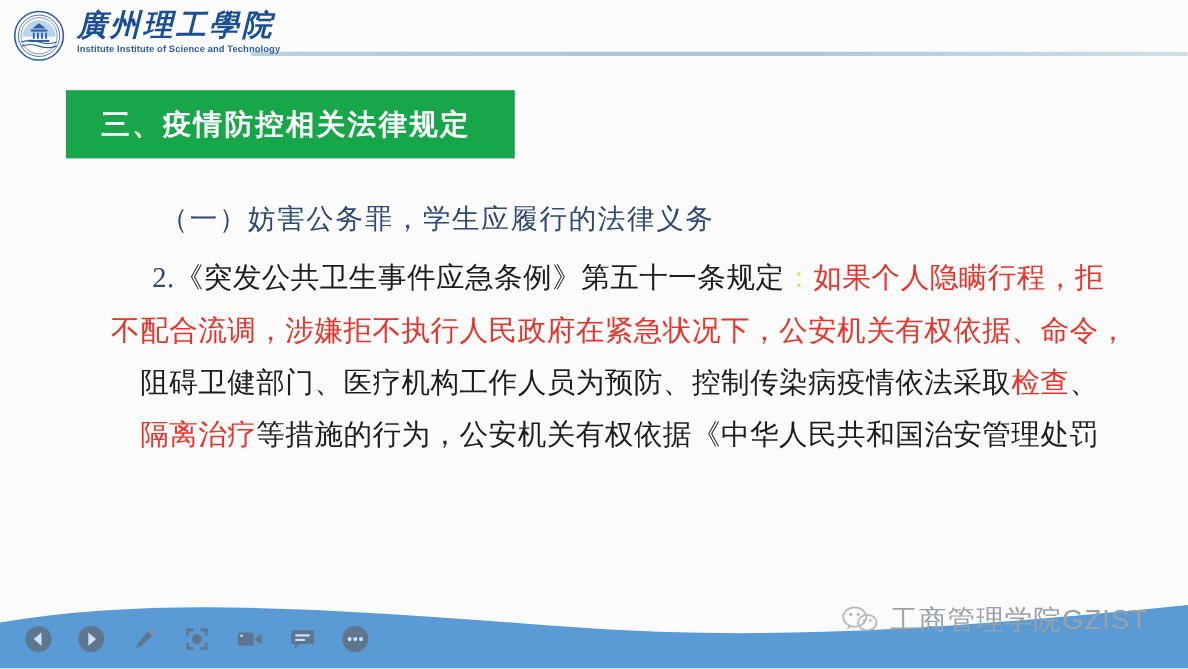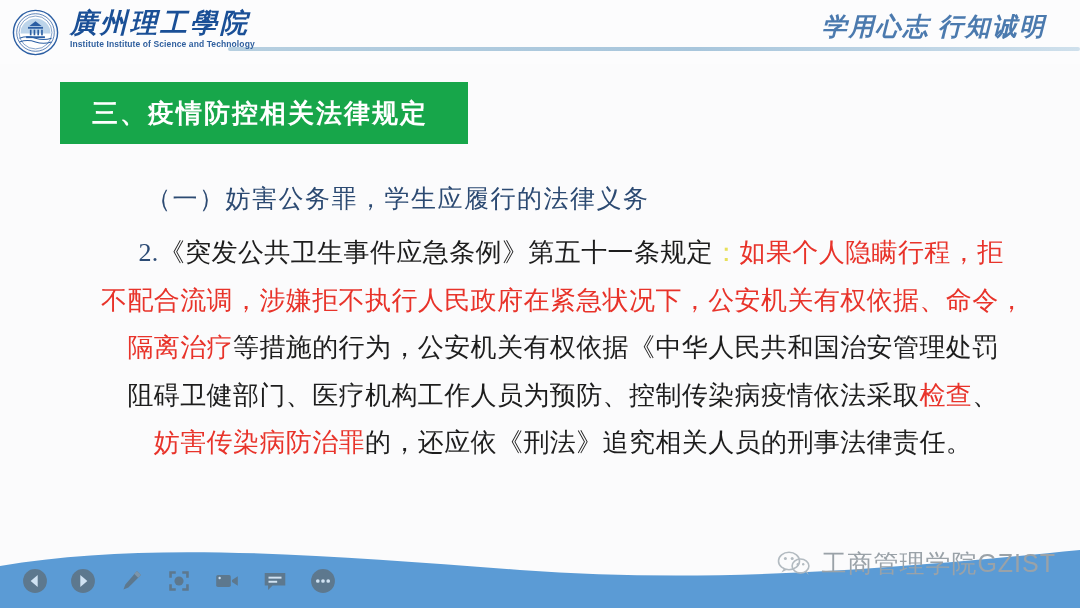--- a/index.html
+++ b/index.html
@@ -175,21 +175,21 @@
     display: flex;
     align-items: center;
     justify-content: center;
     opacity: 0.72;
   }
 
   
   .watermark {
     position: absolute;
     bottom: 28px;
-    right: 24px;
+    right: 36px;
     display: flex;
     align-items: center;
     gap: 10px;
   }
   .wm-text {
     font-family: "Liberation Sans", "DejaVu Sans", sans-serif;
     font-size: 25px;
     color: #9aa2a8;
     letter-spacing: 1px;
     white-space: nowrap;
@@ -220,35 +220,33 @@
         <rect x="30" y="58" width="40" height="4" fill="#2b5ea3"></rect>
         <path d="M16 62 Q33 56 50 62 Q67 68 84 62" fill="none" stroke="#2b5ea3" stroke-width="2.2"></path>
         <path d="M16 70 Q33 64 50 70 Q67 76 84 70" fill="none" stroke="#2b5ea3" stroke-width="2.2"></path>
       </svg>
       <div class="logo-text">
         <div class="logo-cn">廣州理工學院</div>
         <div class="logo-en">Institute Institute of Science and Technology</div>
       </div>
     </div>
 
-    <div class="slogan">学用心志 行知诚明</div>
   </div>
 
   <div class="banner">
     <div class="banner-text">三、疫情防控相关法律规定</div>
   </div>
 
   <div class="subtitle">（一）妨害公务罪，学生应履行的法律义务</div>
 
   <div class="body-block" id="body-block">
       <div class="body-line indent"><span class="num-2">2.</span><span class="seg-black">《突发公共卫生事件应急条例》第五十一条规定</span><span class="seg-colon">：</span><span class="seg-red">如果个人隐瞒行程，拒</span></div>
       <div class="body-line"><span class="seg-red">不配合流调，涉嫌拒不执行人民政府在紧急状况下，公安机关有权依据、命令，</span></div>
+      <div class="body-line"><span class="seg-black">阻碍卫健部门、医疗机构工作人员为预防、控制传染病疫情依法采取</span><span class="seg-red">检查</span><span class="seg-black">、</span></div>
       <div class="body-line"><span class="seg-red">隔离治疗</span><span class="seg-black">等措施的行为，公安机关有权依据《中华人民共和国治安管理处罚</span></div>
-      <div class="body-line"><span class="seg-black">阻碍卫健部门、医疗机构工作人员为预防、控制传染病疫情依法采取</span><span class="seg-red">检查</span><span class="seg-black">、</span></div>
-      <div class="body-line"><span class="seg-red">妨害传染病防治罪</span><span class="seg-black">的，还应依《刑法》追究相关人员的刑事法律责任。</span></div>
     </div>
 
   <svg class="wave" viewBox="0 0 1080 66" preserveAspectRatio="none">
     <path d="M0 24 C 150 -2 330 14 520 28 C 700 41 860 30 1080 8 L1080 66 L0 66 Z" fill="#5b9bd5"></path>
   </svg>
 
   <div class="toolbar">
     <div class="tool-icon">
       <svg viewBox="0 0 24 24" width="26" height="26">
         <circle cx="12" cy="12" r="11" fill="#5f6b73"></circle>

